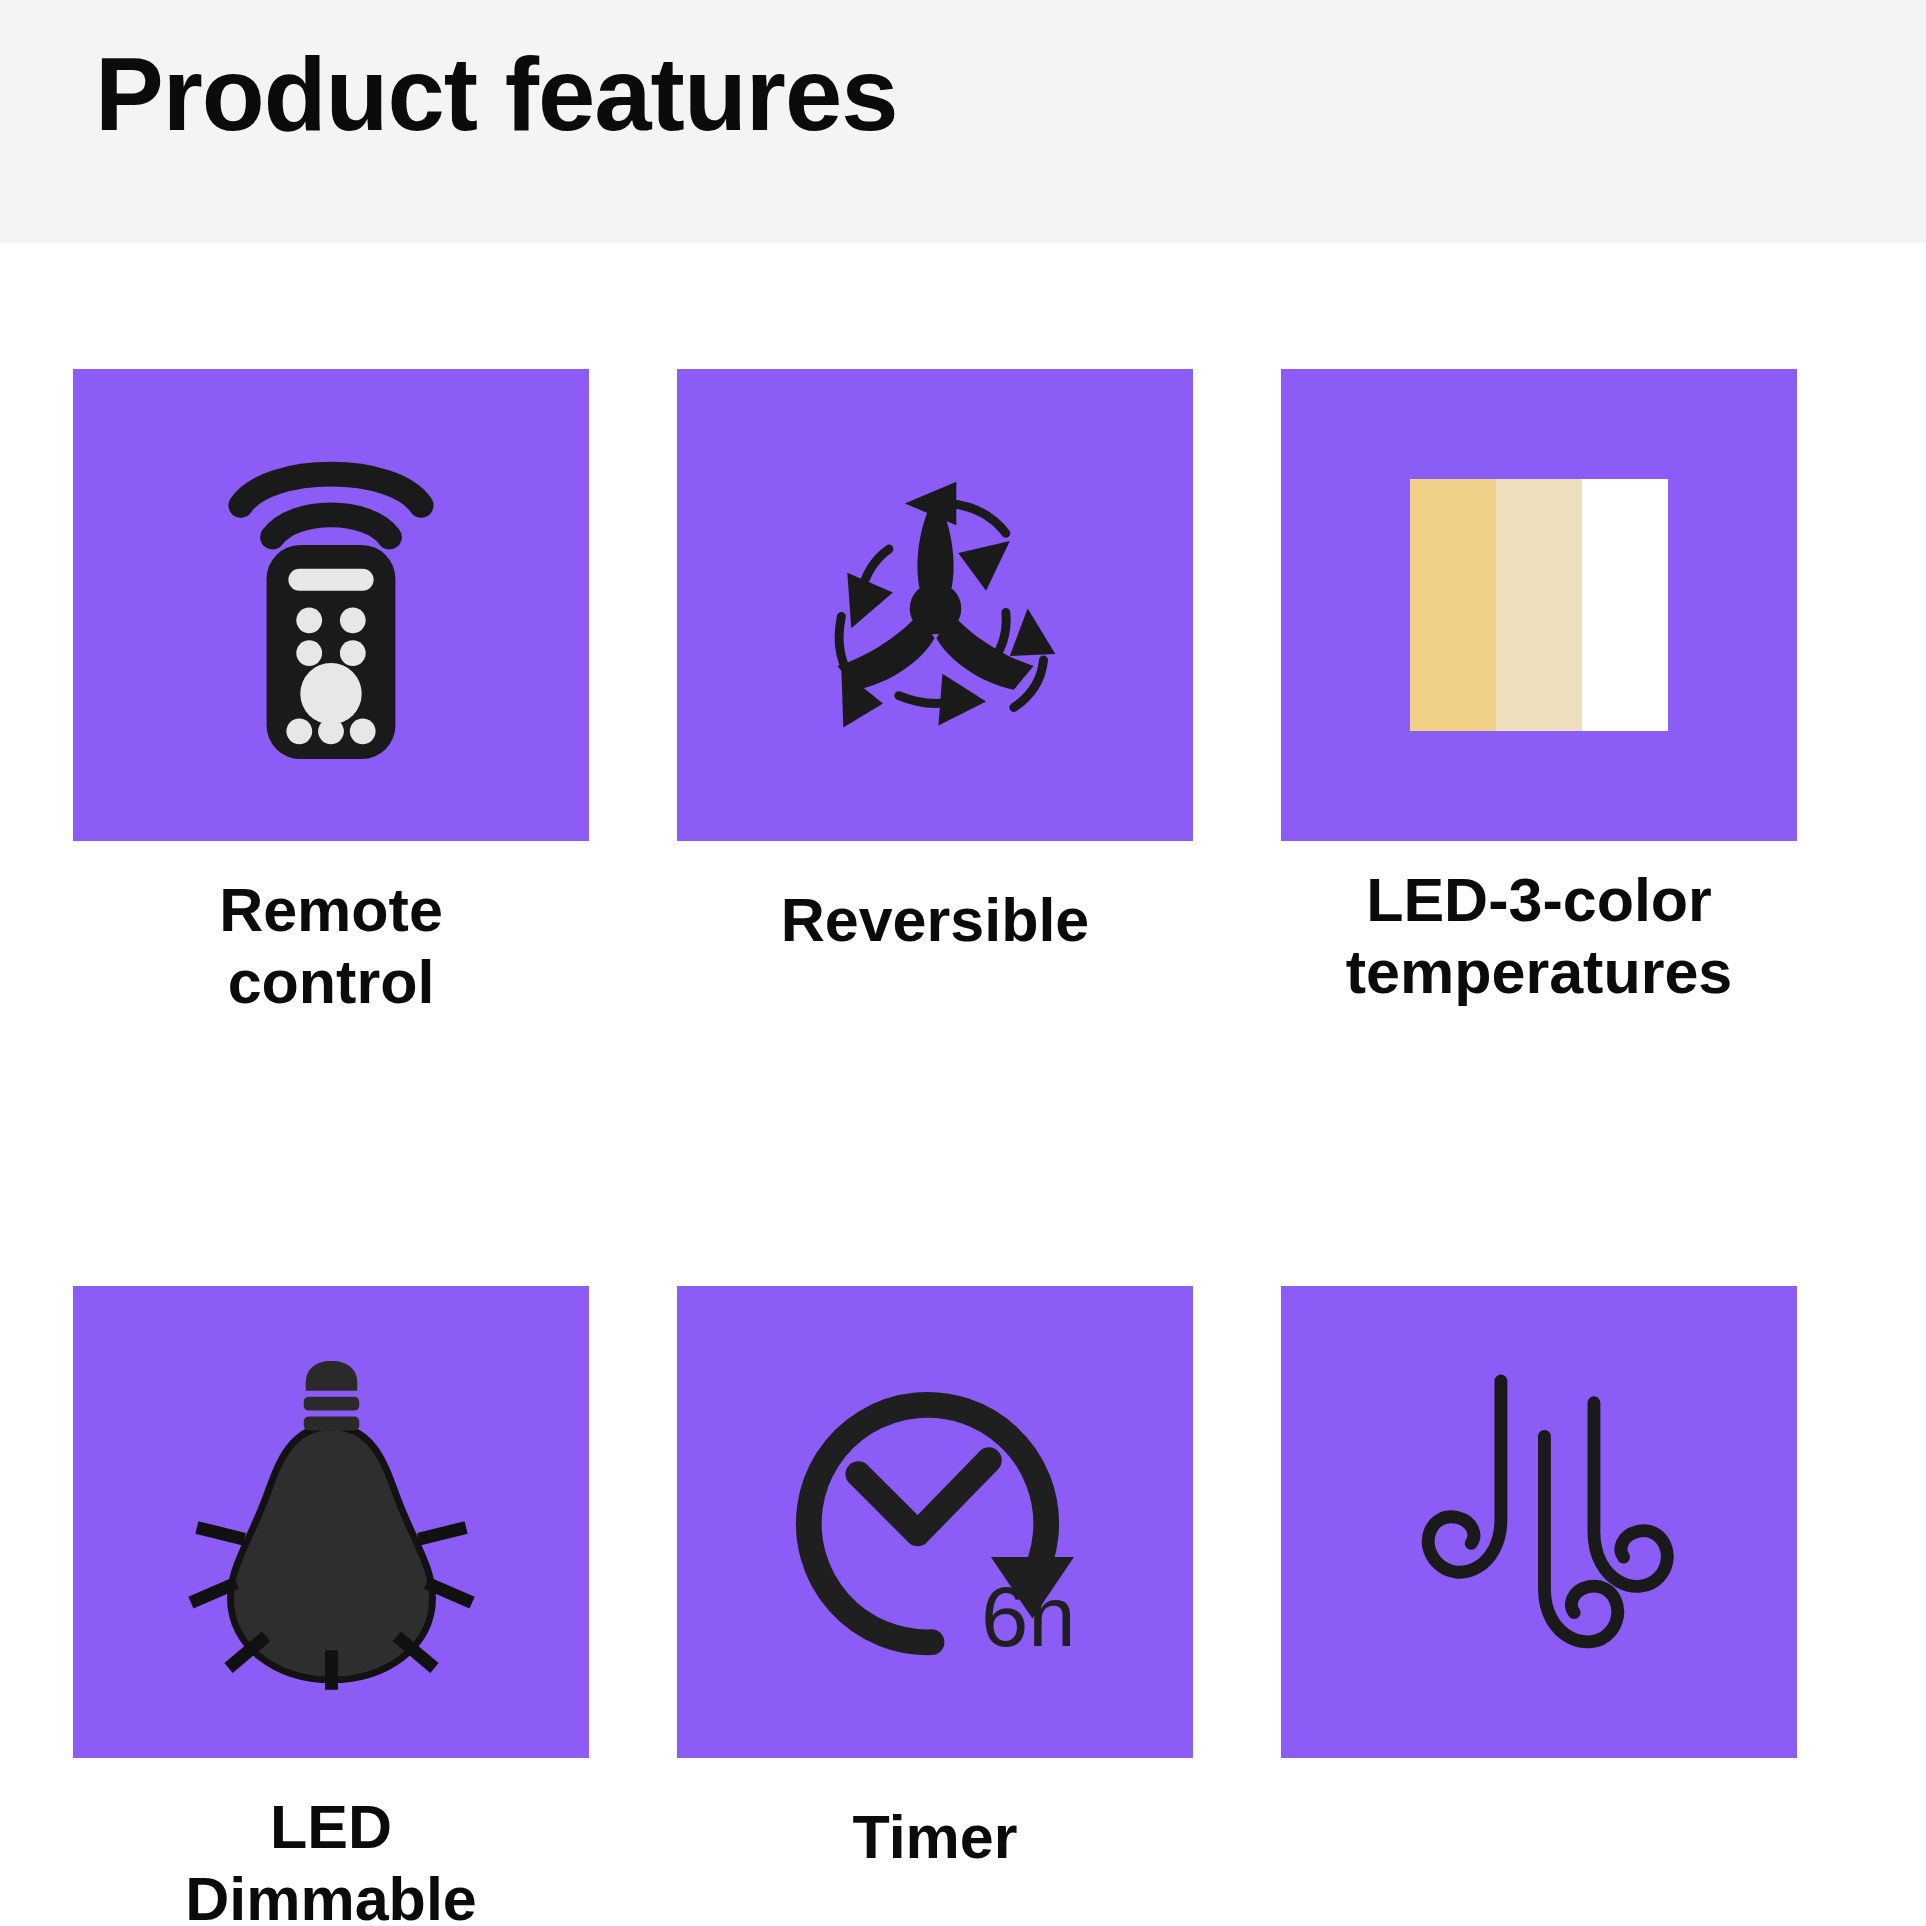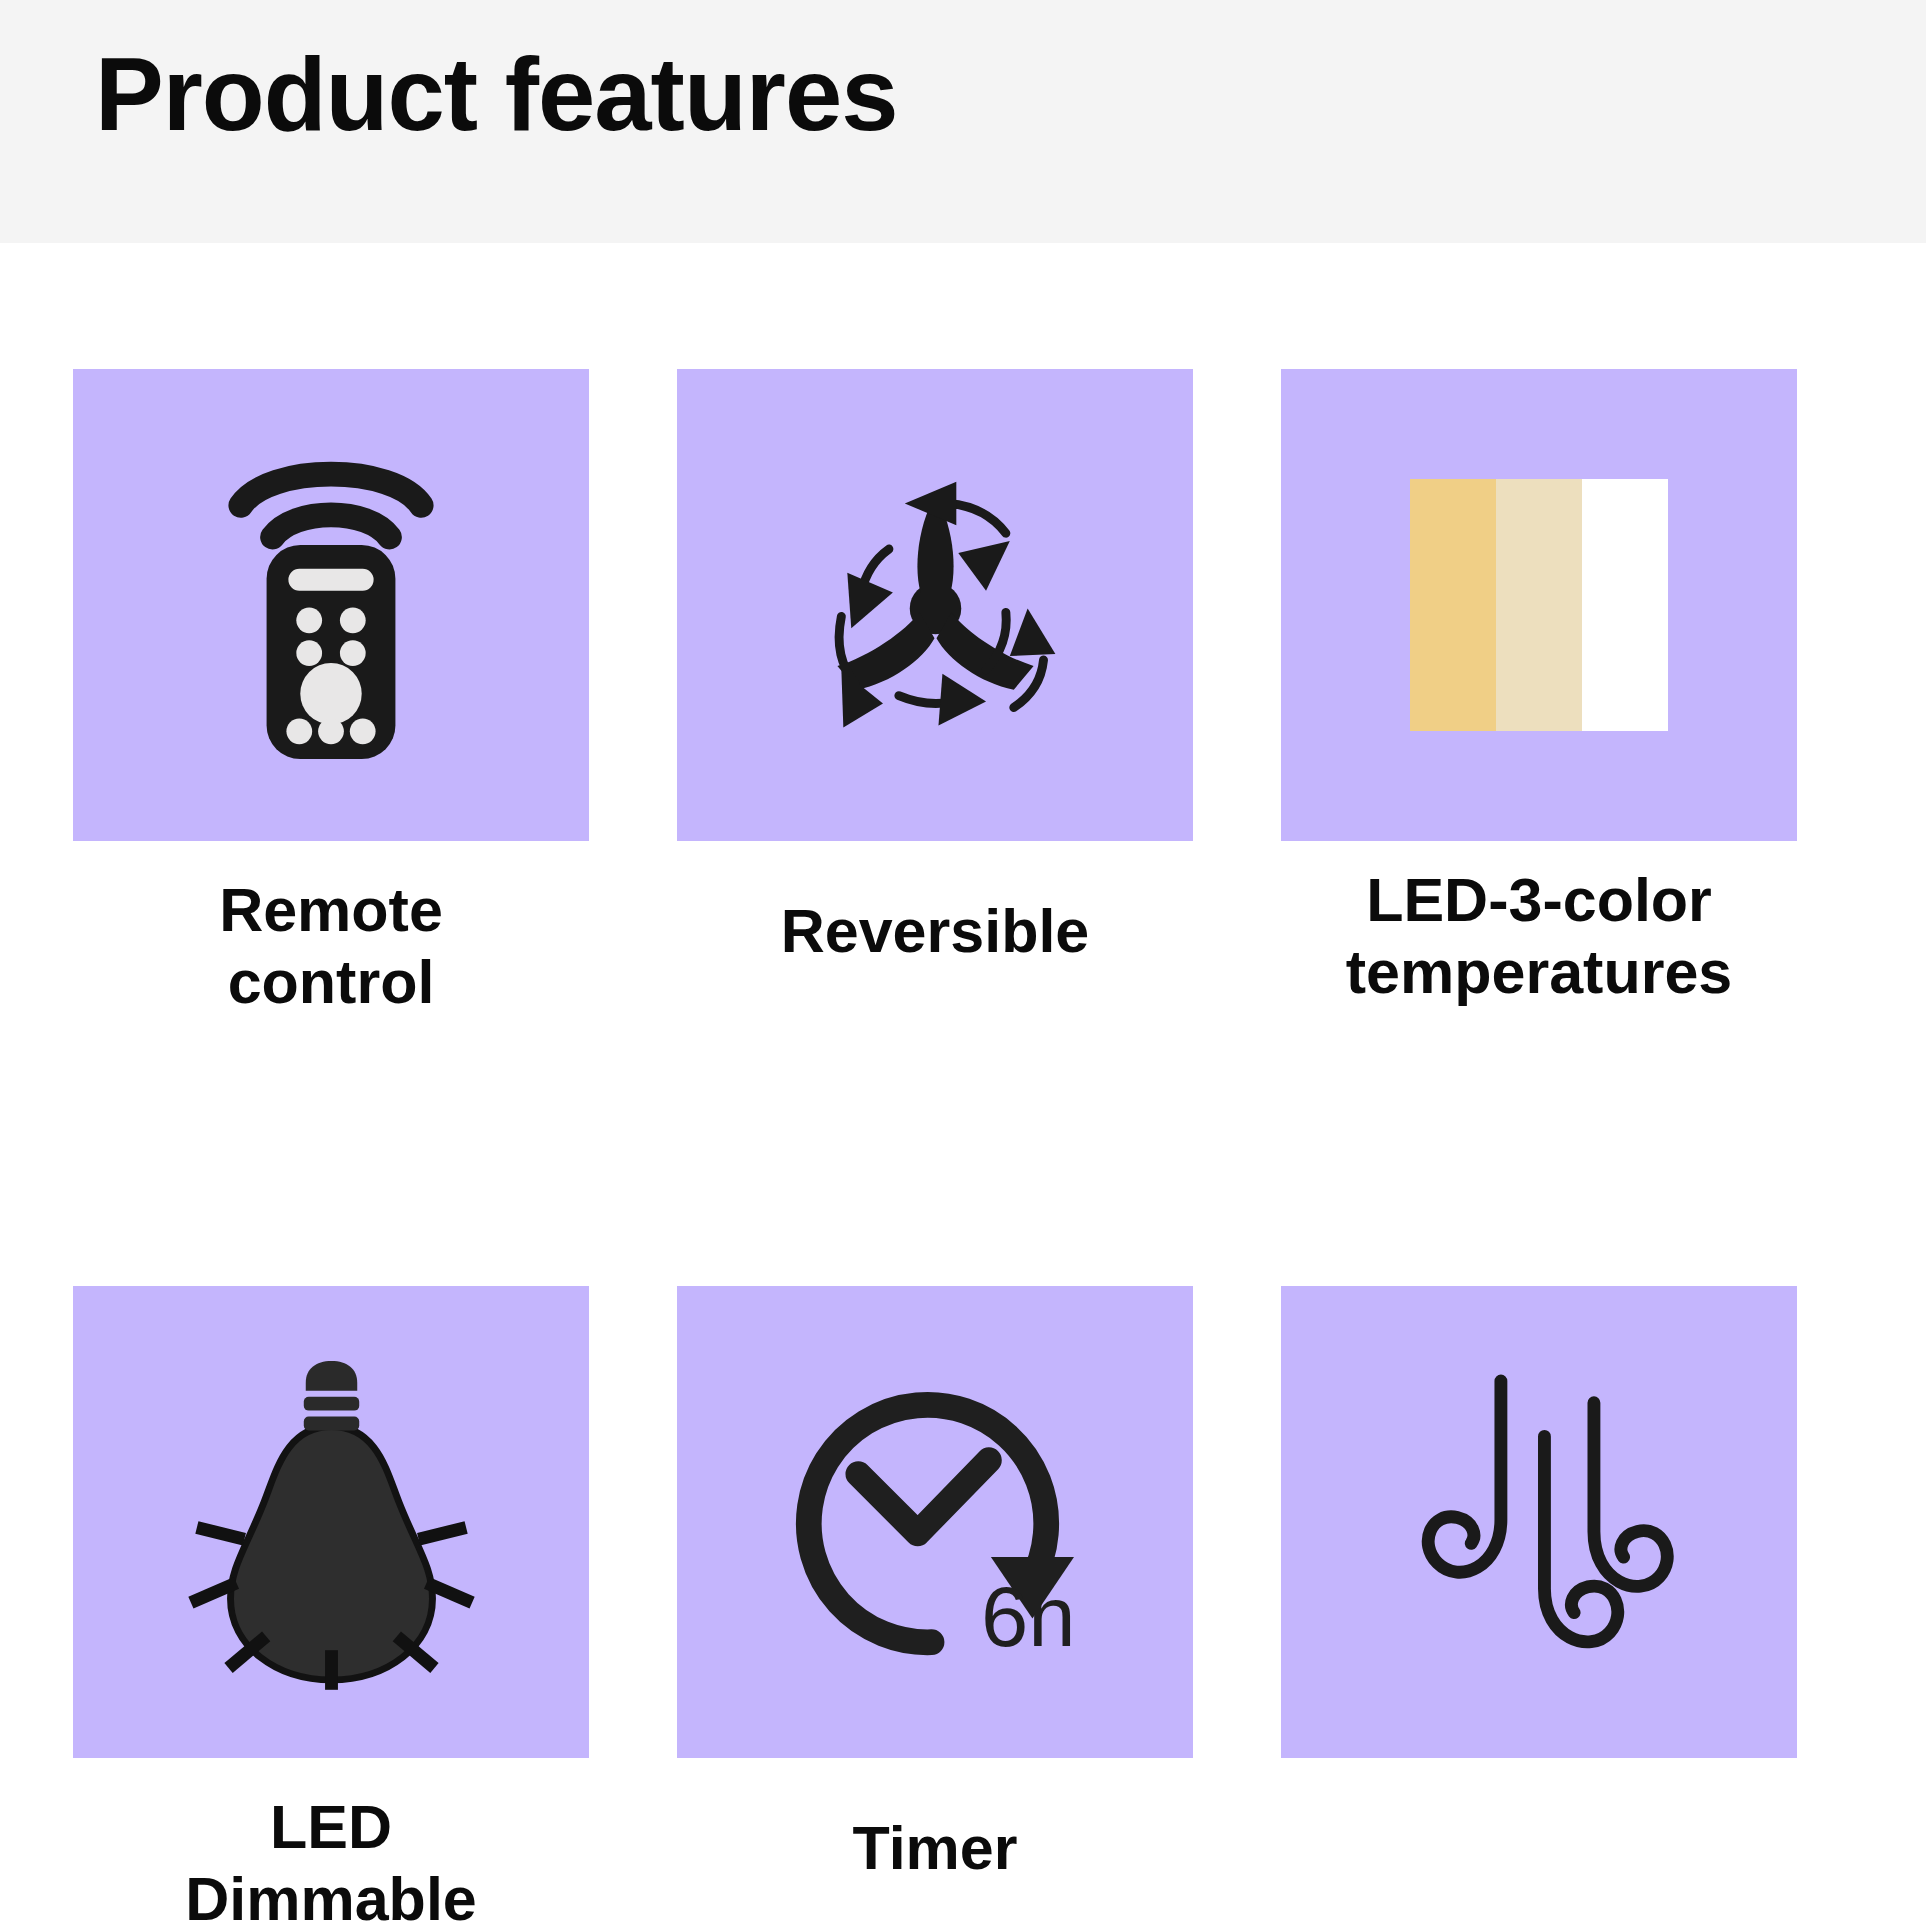--- a/index.html
+++ b/index.html
@@ -31,38 +31,38 @@
     grid-template-columns:516px 516px 516px;
     grid-template-rows:auto auto;
     column-gap:88px;
     row-gap:0px;
   }
   .feature-cell { width:516px; }
   .feature-cell.row2 { margin-top:267px; }
 
   .tile {
     width:516px; height:472px;
-    background:#c4b5fd;
+    background:#8b5cf6;
     display:flex; align-items:center; justify-content:center;
     position:relative;
   }
   .tile svg { display:block; }
 
   .feature-label {
     width:516px;
     text-align:center;
     color:#0b0b0b;
     font-size:61px;
     line-height:1.18;
     font-weight:700;
     padding-top:34px;
     white-space:pre-line;
   }
   .feature-label.tight { padding-top:24px; }
-  .feature-label.loose { padding-top:55px; }
+  .feature-label.loose { padding-top:44px; }
 
   
   .swatch-row { display:flex; width:258px; height:252px; }
   .swatch { flex:1 1 0; height:100%; }
 </style>
 </head>
 <body>
 
 <div id="page">
 

